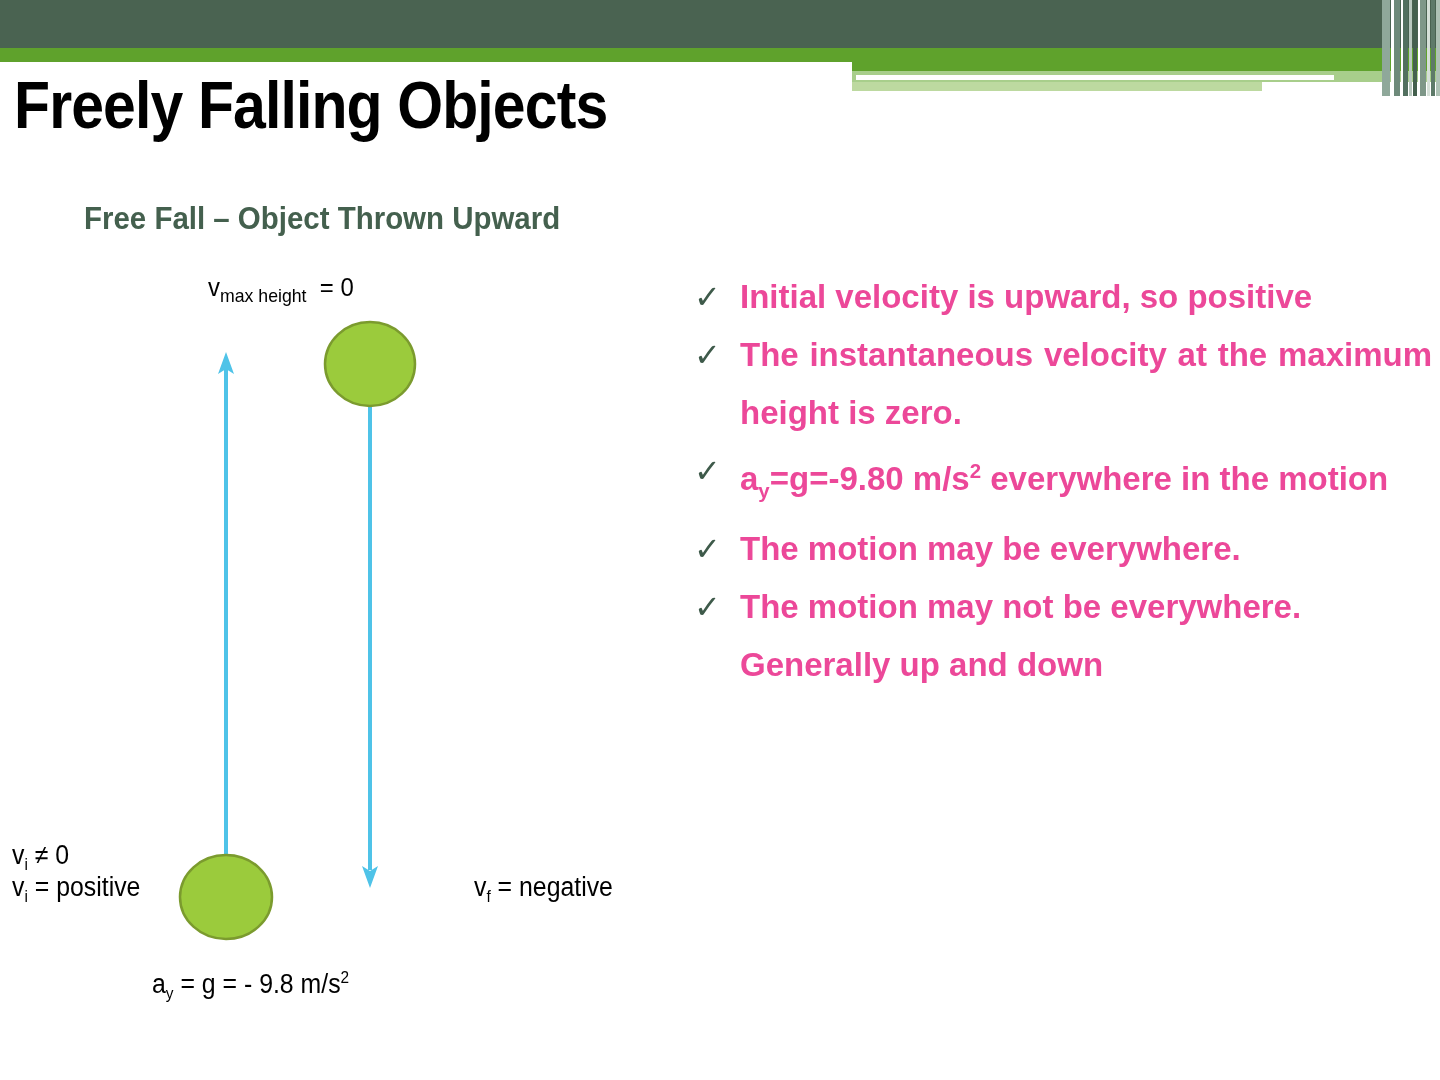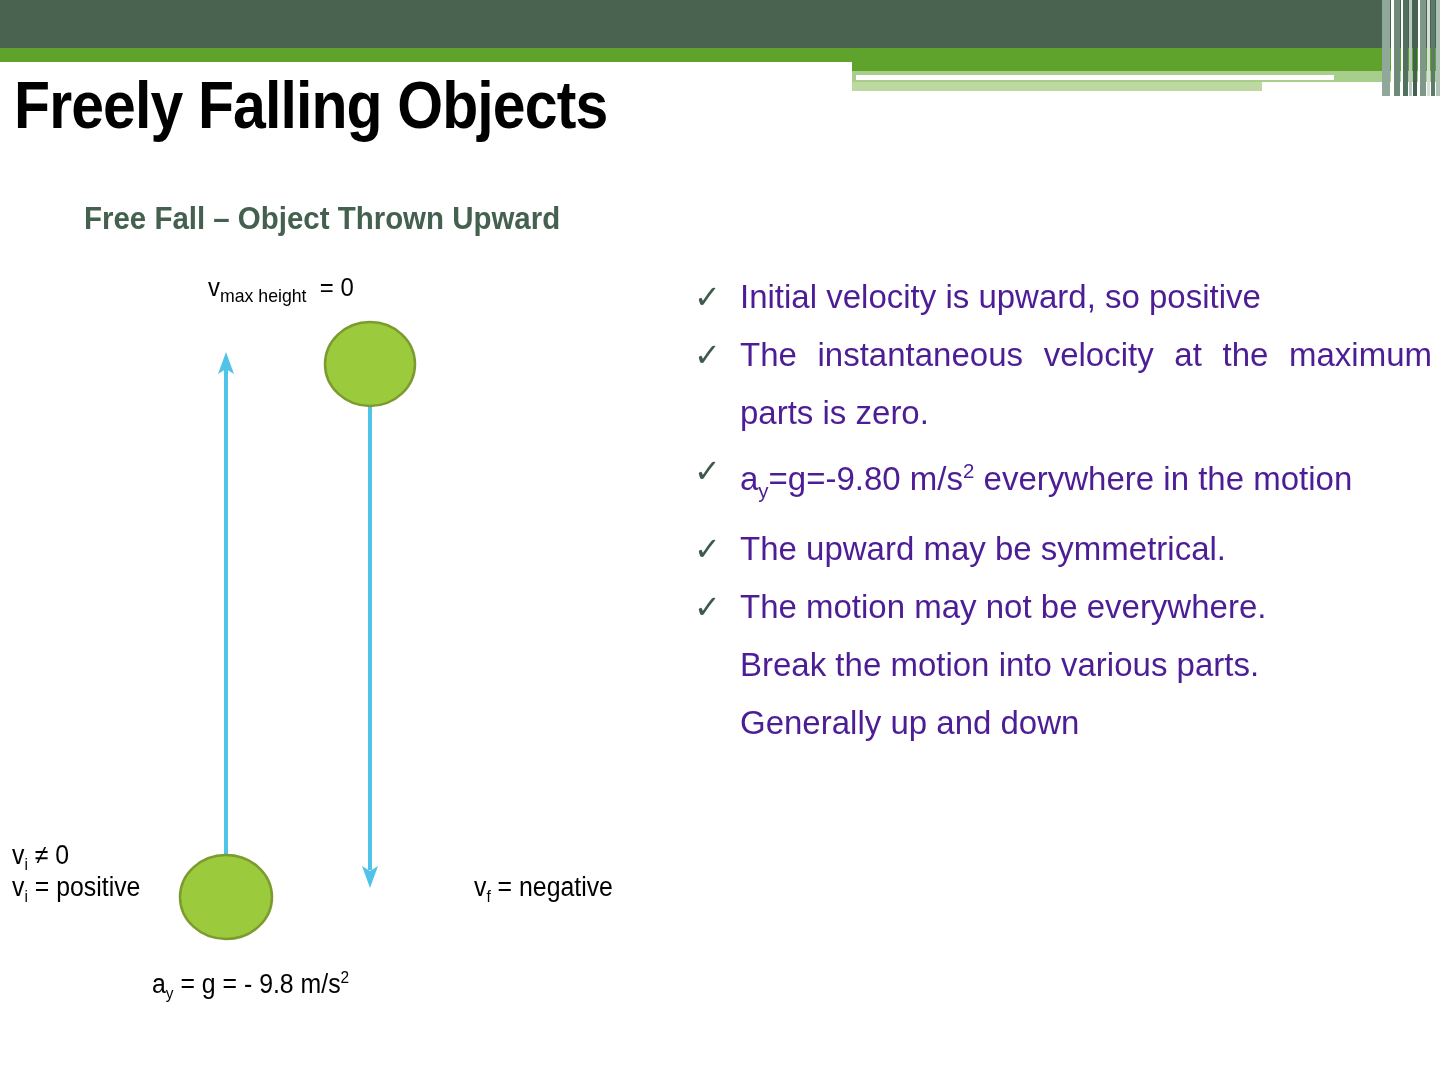--- a/index.html
+++ b/index.html
@@ -143,24 +143,25 @@
     font-size: 32px;
     line-height: 58px;
     color: #3E5A4A;
     text-align: left;
   }
   .check.blank { color: transparent; }
   .btext {
     flex: 1 1 auto;
     font-size: 33px;
     line-height: 58px;
-    color: #4c1d95;
+    color: #ec4899;
     text-align: justify;
     text-align-last: left;
     text-justify: inter-word;
+    font-weight: bold;
   }
   .btext.j { text-align: justify; }
   .btext sub, .btext sup { font-size: 0.62em; }
 </style>
 </head>
 <body>
 
 <div class="deco-layer band-dark"></div>
 <div class="deco-layer band-green"></div>
 <div class="deco-layer band-pale"></div>
@@ -238,43 +239,39 @@
 
 <div class="bullets">
 
   <div class="bullet-row">
     <span class="check">✓</span>
     <span class="btext j">Initial velocity is upward, so positive</span>
   </div>
 
   <div class="bullet-row">
     <span class="check">✓</span>
-    <span class="btext j">The instantaneous velocity at the maximum parts is zero.</span>
+    <span class="btext j">The instantaneous velocity at the maximum height is zero.</span>
   </div>
 
   <div class="bullet-row">
     <span class="check">✓</span>
     <span class="btext j"> a<sub>y</sub>=g=-9.80 m/s<sup>2</sup> everywhere in the motion</span>
   </div>
 
   <div class="bullet-row">
     <span class="check">✓</span>
-    <span class="btext">The upward may be symmetrical.</span>
+    <span class="btext">The motion may be everywhere.</span>
   </div>
 
 
 
   <div class="bullet-row">
     <span class="check">✓</span>
     <span class="btext j"> The motion may not be everywhere.</span>
   </div>
 
-  <div class="bullet-row">
-    <span class="check blank"></span>
-    <span class="btext j">Break the motion into various parts.</span>
-  </div>
 
   <div class="bullet-row">
     <span class="check blank"></span>
     <span class="btext">Generally up and down</span>
   </div>
 
 </div>
 
 </body></html>

